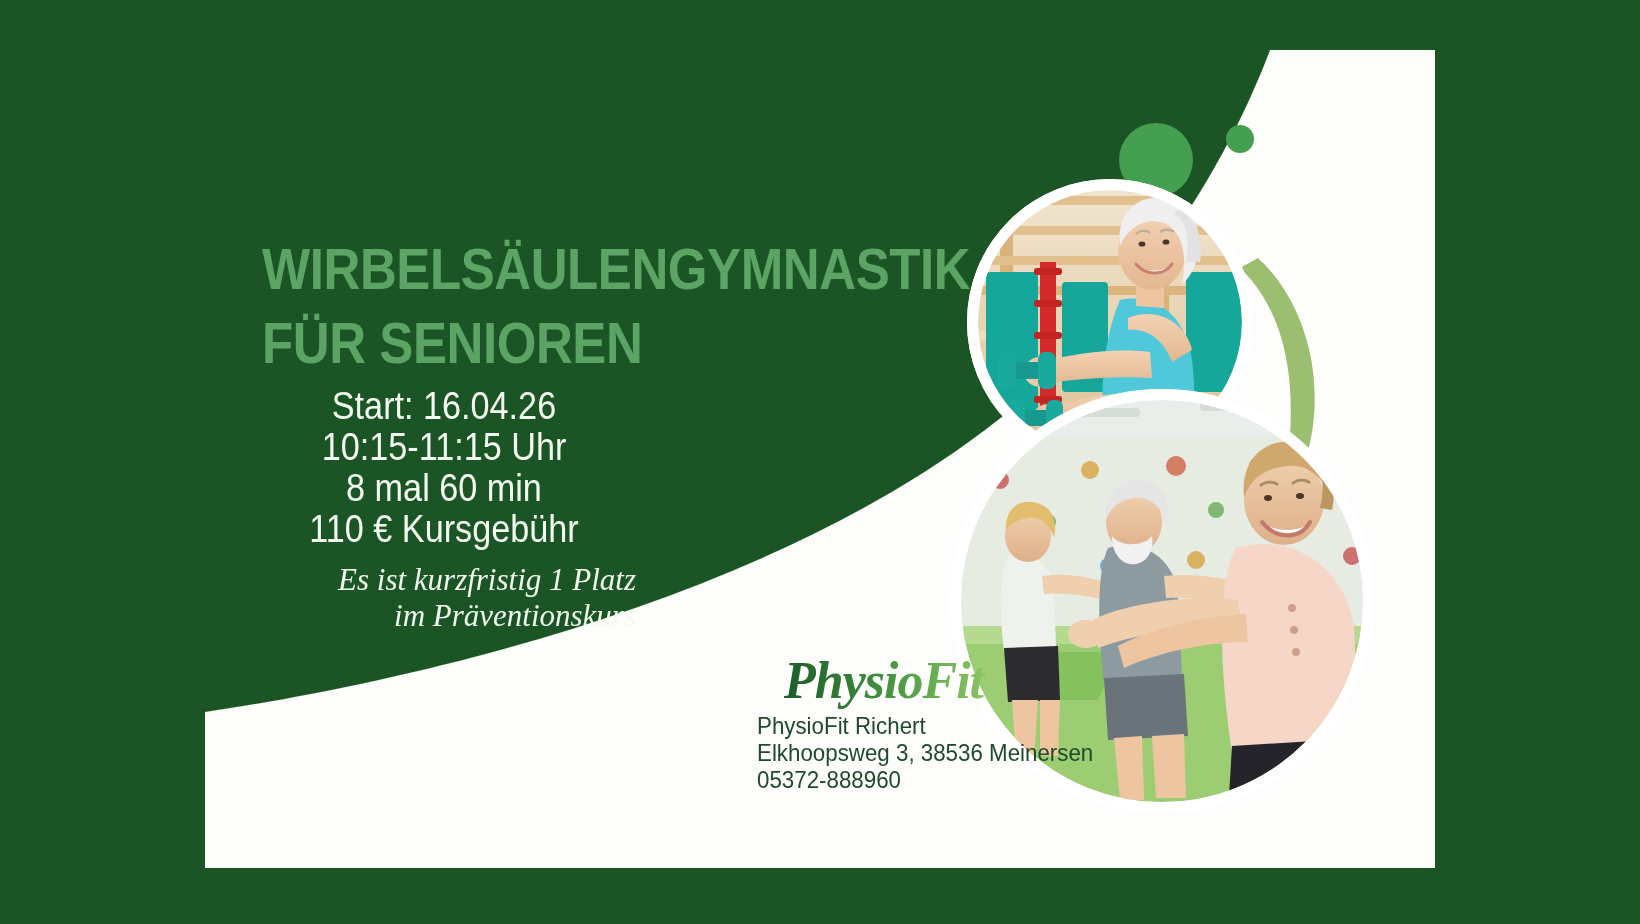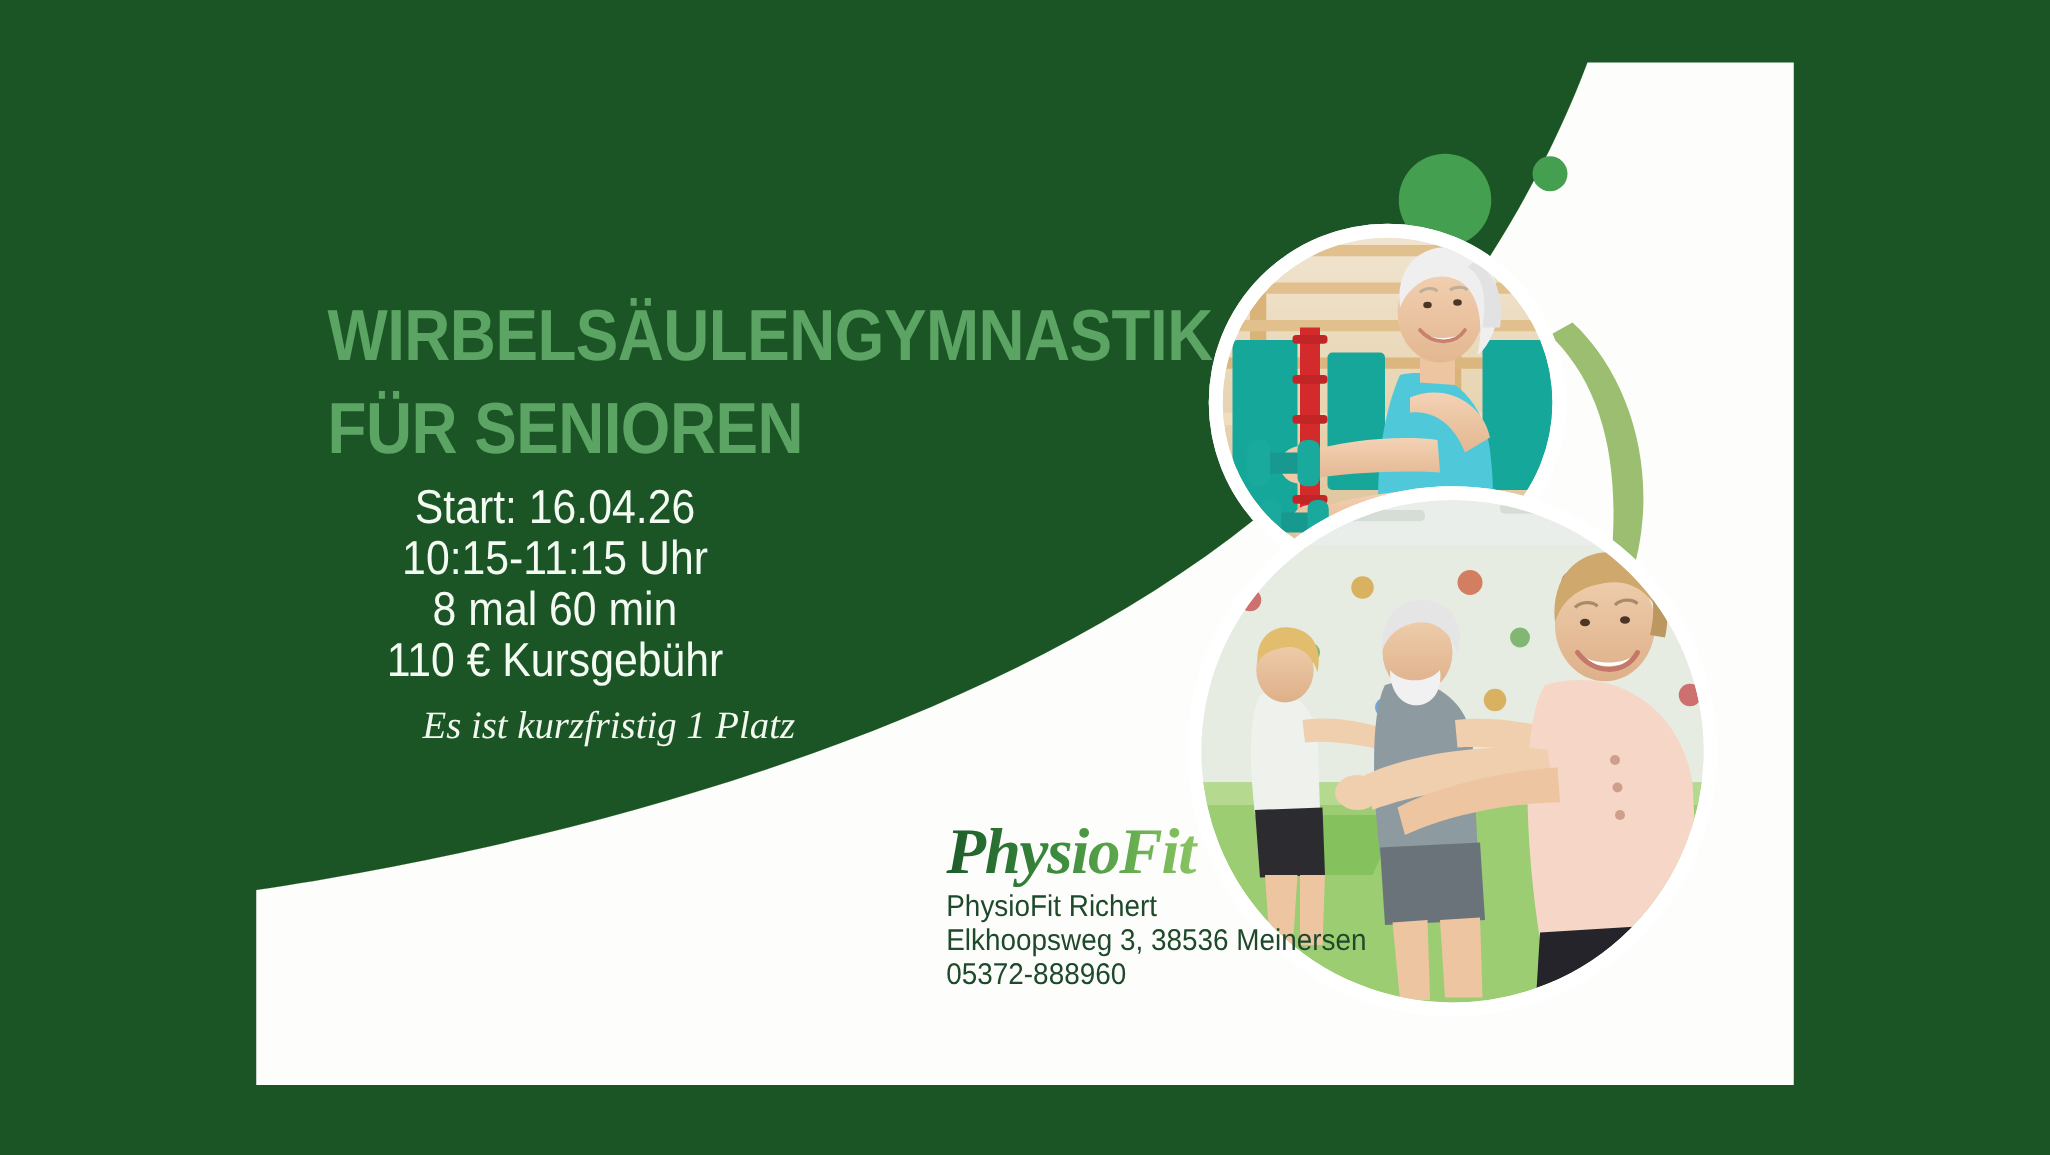--- a/index.html
+++ b/index.html
@@ -45,21 +45,21 @@
     text-align:right;
     font-family:"Liberation Serif", serif;
     font-style:italic;
     font-size:31px;
     line-height:36px;
     color:#f2f9ef;
   }
 
   
   .logo-wrap{
-    position:absolute;left:757px;top:652px;text-decoration:underline;
+    position:absolute;left:784px;top:652px;text-decoration:underline;
   }
   .logo-svg{display:block;}
   .address{
     position:absolute;left:757px;top:712px;
     font-family:"Liberation Sans", sans-serif;
     font-size:24px;
     line-height:27px;
     font-weight:normal;
     color:#1e4a2b;
     transform:scaleX(0.93);
@@ -299,20 +299,21 @@
 
   <div class="details">
     <div>Start: 16.04.26</div>
     <div>10:15-11:15 Uhr</div>
     <div>8 mal 60 min</div>
     <div>110 € Kursgebühr</div>
   </div>
 
   <div class="note">
     <div>Es ist kurzfristig 1 Platz</div>
+    <div>im Präventionskurs</div>
   </div>
 
   <div class="logo-wrap">
     <svg class="logo-svg" width="220" height="62" viewBox="0 0 220 62" xmlns="http://www.w3.org/2000/svg">
       <text x="0" y="46" font-family="Liberation Serif, serif" font-style="italic" font-weight="bold" font-size="52" fill="url(#logoGrad)" letter-spacing="-1">PhysioFit</text>
     </svg>
   </div>
 
   <div class="address">
     <div>PhysioFit Richert</div>

